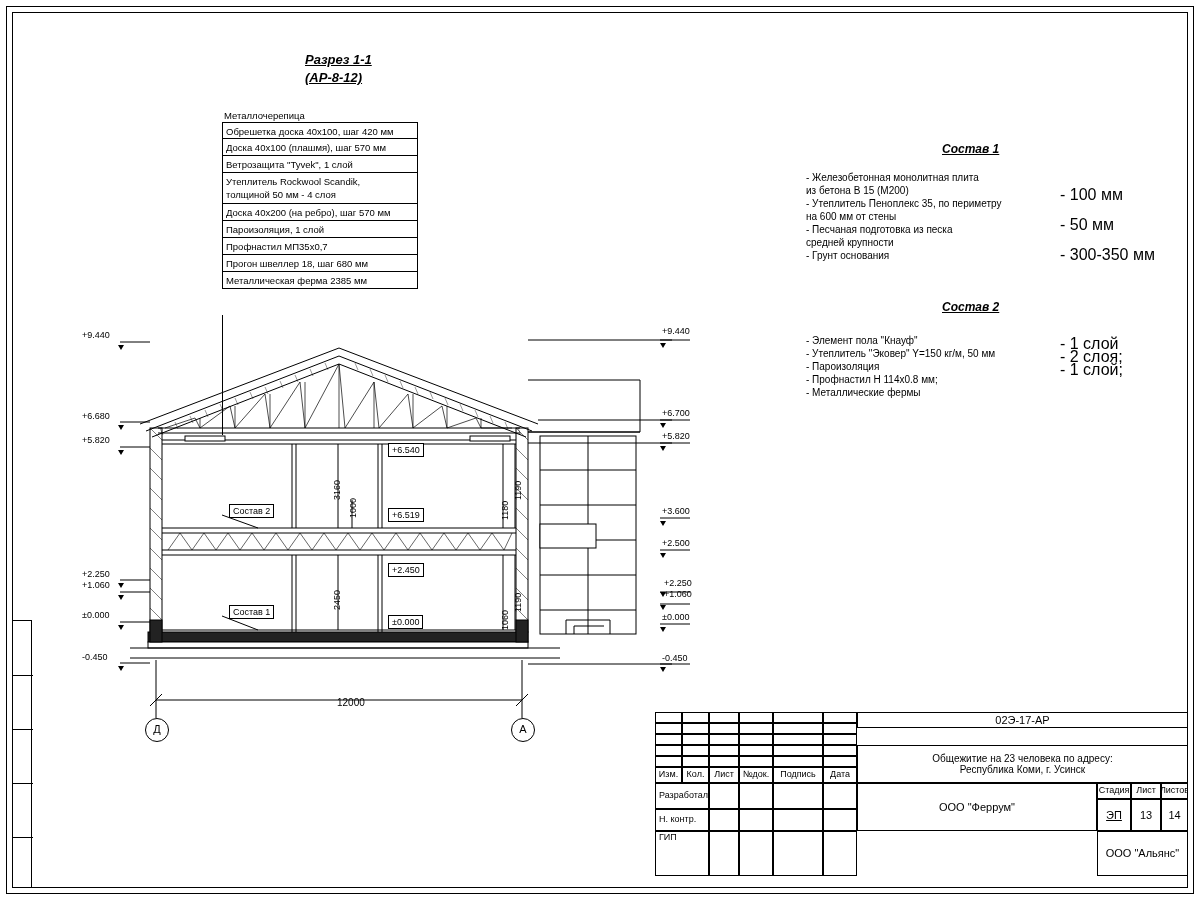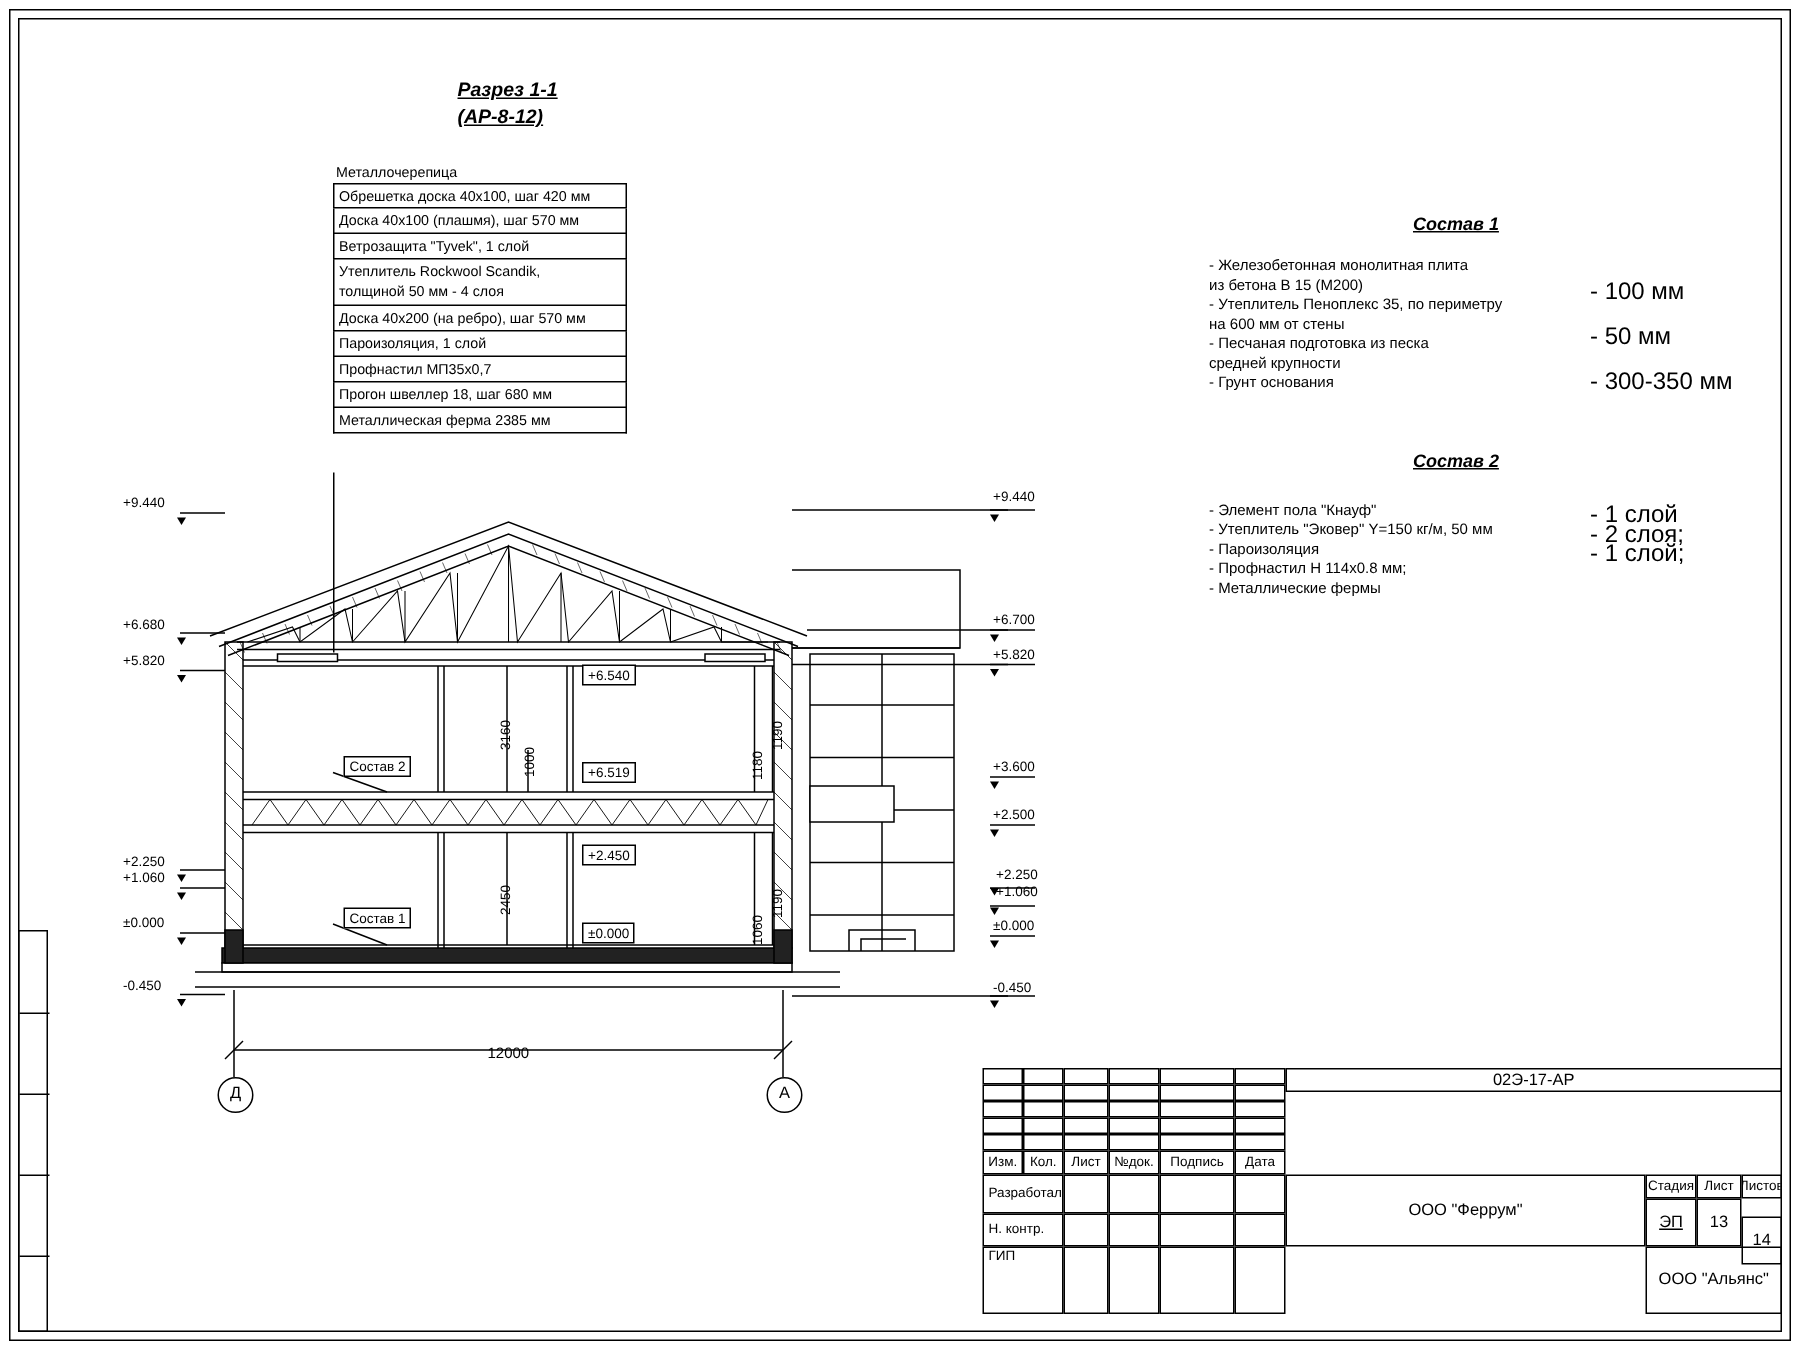--- a/index.html
+++ b/index.html
@@ -1,20 +1,20 @@
 <!DOCTYPE html>
 <html><head>
 <meta charset="utf-8">
 <style>
   html,body{margin:0;padding:0;background:#ffffff;}
   body{width:1200px;height:900px;font-family:"Liberation Sans",sans-serif;color:#000;overflow:hidden;}
   #sheet{position:relative;width:1200px;height:900px;}
   .abs{position:absolute;}
   .ln{position:absolute;background:#000;}
-  .txt{position:absolute;white-space:nowrap;font-size:10px;line-height:1.15;}
+  .txt{position:absolute;white-space:nowrap;font-size:10px;line-height:1.15;margin-left:12px;}
   .bx{position:absolute;border:1px solid #000;box-sizing:border-box;}
 
   
   #frame-outer{left:6px;top:6px;width:1188px;height:888px;border:1px solid #000;box-sizing:border-box;}
   #frame-inner{left:12px;top:12px;width:1176px;height:876px;border:1px solid #000;box-sizing:border-box;}
   #left-strip{left:12px;top:620px;width:20px;height:268px;border:1px solid #000;box-sizing:border-box;}
   #left-strip .seg{position:absolute;left:0;width:20px;border-top:1px solid #000;}
 
   
   #title-main{left:305px;top:52px;font-size:13px;font-style:italic;font-weight:bold;text-decoration:underline;}
@@ -496,20 +496,26 @@
         <div class="inner"></div>
       </div>
     <div class="c" style="left:168px;top:119px;width:34px;height:45px;">
         <div class="inner"></div>
       </div>
 
     <div class="c" style="left:202px;top:0;width:331px;height:16px;">
         <div class="inner" style="font-size:11px;">02Э-17-АР</div>
       </div>
 
+    <div class="c" style="left:202px;top:33px;width:331px;height:38px;">
+      <div class="inner" style="flex-direction:column;font-size:10px;">
+        <div>Общежитие на 23 человека по адресу:</div>
+        <div>Республика Коми, г. Усинск</div>
+      </div>
+    </div>
 
     <div class="c" style="left:202px;top:71px;width:240px;height:48px;">
         <div class="inner" style="font-size:11px;">ООО "Феррум"</div>
       </div>
 
     <div class="c" style="left:442px;top:71px;width:34px;height:16px;">
         <div class="inner">Стадия</div>
       </div>
     <div class="c" style="left:476px;top:71px;width:30px;height:16px;">
         <div class="inner">Лист</div>
@@ -517,21 +523,21 @@
     <div class="c" style="left:506px;top:71px;width:27px;height:16px;">
         <div class="inner">Листов</div>
       </div>
 
     <div class="c" style="left:442px;top:87px;width:34px;height:32px;text-decoration:underline;">
         <div class="inner" style="font-size:11px;">ЭП</div>
       </div>
     <div class="c" style="left:476px;top:87px;width:30px;height:32px;">
         <div class="inner" style="font-size:11px;">13</div>
       </div>
-    <div class="c" style="left:506px;top:87px;width:27px;height:32px;margin-top:12px;">
+    <div class="c" style="left:506px;top:87px;width:27px;height:32px;">
         <div class="inner" style="font-size:11px;">14</div>
       </div>
 
     <div class="c" style="left:442px;top:119px;width:91px;height:45px;">
         <div class="inner" style="font-size:11px;">ООО "Альянс"</div>
       </div>
   </div>
 
 </div>
 

